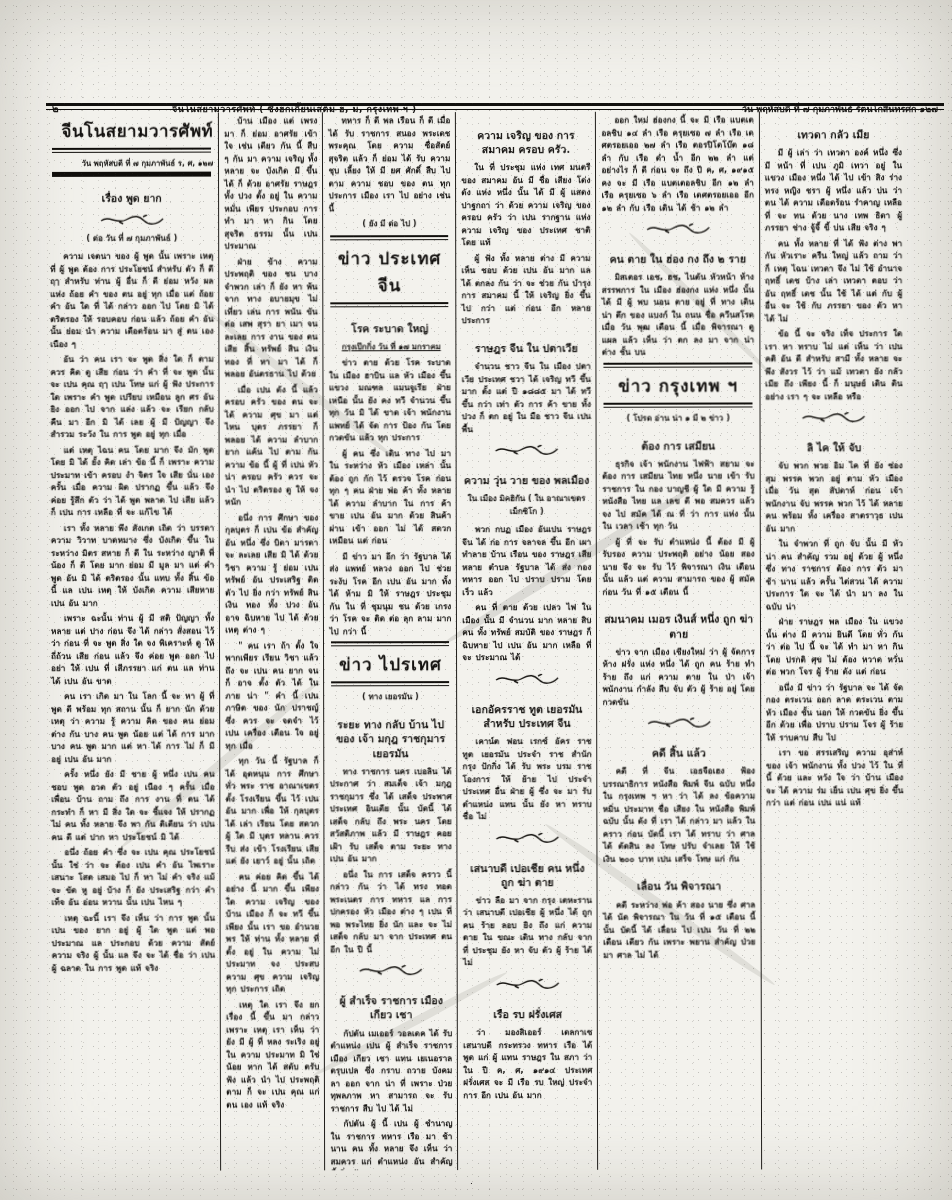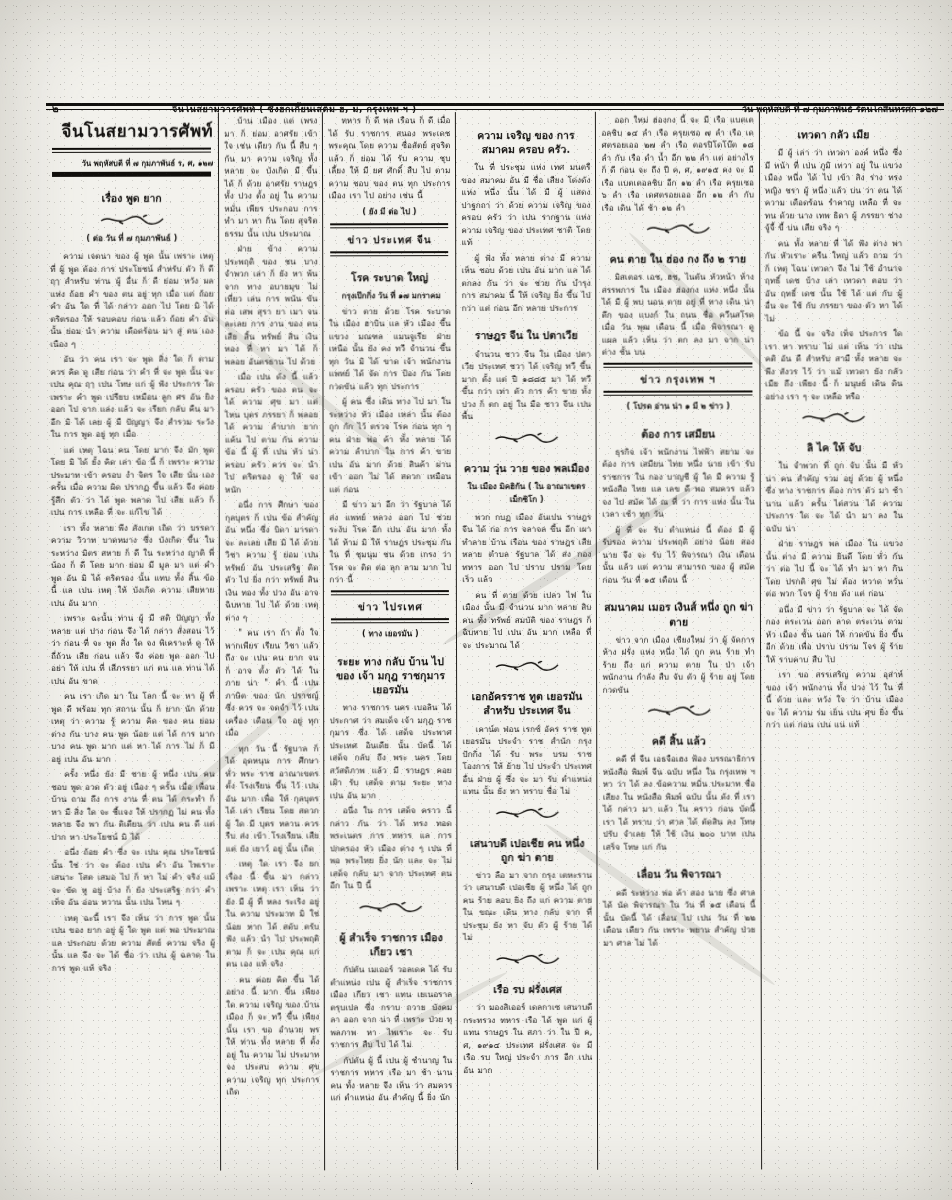--- a/index.html
+++ b/index.html
@@ -24,26 +24,26 @@
     transform:rotate(-0.12deg);filter:blur(.24px) contrast(1.04);}
   .col{overflow:hidden;padding:2px 5px 0 5px;box-sizing:border-box;}
   .col + .col{border-left:1px solid #23211e;}
   .masthead{font-family:"DejaVu Serif",serif;font-weight:bold;font-size:17px;
     text-align:right;letter-spacing:.5px;margin:2px 0 4px;}
   .rule2{height:2px;border-top:2px solid #14120f;border-bottom:1px solid #14120f;margin:4px 2px;}
   .bar{height:4px;background:#14120f;border-bottom:1px solid #14120f;margin:3px 2px 6px;}
   .date{font-size:7.6px;text-align:right;font-weight:bold;margin:2px 0;}
   .headline{font-family:"DejaVu Serif",serif;font-weight:bold;font-size:10.5px;
     text-align:center;margin:14px 0 5px;line-height:1.35;}
-  .section{font-family:"DejaVu Serif",serif;font-weight:bold;font-size:10px;
+  .section{font-family:"DejaVu Serif",serif;font-weight:bold;font-size:17px;
     text-align:center;margin:4px 0;letter-spacing:1px;}
   .note{font-size:8px;text-align:center;margin:3px 0 5px;font-weight:bold;}
-  .byline{font-size:7.8px;text-align:right;padding-right:10px;font-weight:bold;margin:1px 0 4px;}
+  .byline{font-size:7.8px;text-align:right;padding-right:10px;font-weight:bold;margin:1px 0 4px;text-decoration:underline;}
   .para{font-size:8.2px;line-height:12.5px;text-align:justify;text-indent:13px;
-    margin:0 0 3px;word-spacing:1px;}
+    margin:0 0 3px;word-spacing:1px;font-weight:bold;}
   .flourish{text-align:center;margin:5px 0 2px;}
   .smudge{position:absolute;background:rgba(50,46,40,.10);pointer-events:none;border-radius:50%;}
   .s1{left:180px;top:380px;width:240px;height:8px;transform:rotate(38deg);}
   .s2{left:420px;top:560px;width:300px;height:10px;transform:rotate(-32deg);background:rgba(50,46,40,.12);}
   .s3{left:600px;top:300px;width:200px;height:7px;transform:rotate(45deg);}
   .s4{left:90px;top:760px;width:260px;height:9px;transform:rotate(-40deg);}
   .s5{left:520px;top:900px;width:280px;height:9px;transform:rotate(35deg);}
   .s6{left:300px;top:1020px;width:220px;height:8px;transform:rotate(-28deg);}
   .bottom-mark{position:absolute;bottom:14px;left:470px;font-size:9px;}
 </style>
@@ -79,22 +79,22 @@
         <div class="para">อนึ่ง ถ้อย คำ ซึ่ง จะ เปน คุณ ประโยชน์ นั้น ใช่ ว่า จะ ต้อง เปน คำ อัน ไพเราะ เสนาะ โสต เสมอ ไป ก็ หา ไม่ คำ จริง แม้ จะ ขัด หู อยู่ บ้าง ก็ ยัง ประเสริฐ กว่า คำ เท็จ อัน อ่อน หวาน นั้น เปน ไหน ๆ</div>
         <div class="para">เหตุ ฉะนี้ เรา จึง เห็น ว่า การ พูด นั้น เปน ของ ยาก อยู่ ผู้ ใด พูด แต่ พอ ประมาณ แล ประกอบ ด้วย ความ สัตย์ ความ จริง ผู้ นั้น แล จึง จะ ได้ ชื่อ ว่า เปน ผู้ ฉลาด ใน การ พูด แท้ จริง</div>
       </div>
       <div class="col" style="width: 11.6%;">
         <div class="para">บ้าน เมือง แต่ เพรง มา ก็ ย่อม อาศรัย เข้า ใจ เช่น เดียว กัน นี้ สืบ ๆ กัน มา ความ เจริญ ทั้ง หลาย จะ บังเกิด มี ขึ้น ได้ ก็ ด้วย อาศรัย ราษฎร ทั้ง ปวง ตั้ง อยู่ ใน ความ หมั่น เพียร ประกอบ การ ทำ มา หา กิน โดย สุจริต ธรรม นั้น เปน ประมาณ</div>
         <div class="para">ฝ่าย ข้าง ความ ประพฤติ ของ ชน บาง จำพวก เล่า ก็ ยัง หา พ้น จาก ทาง อบายมุข ไม่ เที่ยว เล่น การ พนัน ขัน ต่อ เสพ สุรา ยา เมา จน ละเลย การ งาน ของ ตน เสีย สิ้น ทรัพย์ สิน เงิน ทอง ที่ หา มา ได้ ก็ พลอย อันตรธาน ไป ด้วย</div>
         <div class="para">เมื่อ เปน ดัง นี้ แล้ว ครอบ ครัว ของ ตน จะ ได้ ความ ศุข มา แต่ ไหน บุตร ภรรยา ก็ พลอย ได้ ความ ลำบาก ยาก แค้น ไป ตาม กัน ความ ข้อ นี้ ผู้ ที่ เปน หัว น่า ครอบ ครัว ควร จะ นำ ไป ตริตรอง ดู ให้ จง หนัก</div>
         <div class="para">อนึ่ง การ ศึกษา ของ กุลบุตร ก็ เปน ข้อ สำคัญ อัน หนึ่ง ซึ่ง บิดา มารดา จะ ละเลย เสีย มิ ได้ ด้วย วิชา ความ รู้ ย่อม เปน ทรัพย์ อัน ประเสริฐ ติด ตัว ไป ยิ่ง กว่า ทรัพย์ สิน เงิน ทอง ทั้ง ปวง อัน อาจ ฉิบหาย ไป ได้ ด้วย เหตุ ต่าง ๆ</div>
         <div class="para">" คน เรา ถ้า ตั้ง ใจ พากเพียร เรียน วิชา แล้ว ถึง จะ เปน คน ยาก จน ก็ อาจ ตั้ง ตัว ได้ ใน ภาย น่า " คำ นี้ เปน ภาษิต ของ นัก ปราชญ์ ซึ่ง ควร จะ จดจำ ไว้ เปน เครื่อง เตือน ใจ อยู่ ทุก เมื่อ</div>
         <div class="para">ทุก วัน นี้ รัฐบาล ก็ ได้ อุดหนุน การ ศึกษา ทั่ว พระ ราช อาณาเขตร ตั้ง โรงเรียน ขึ้น ไว้ เปน อัน มาก เพื่อ ให้ กุลบุตร ได้ เล่า เรียน โดย สดวก ผู้ ใด มี บุตร หลาน ควร รีบ ส่ง เข้า โรงเรียน เสีย แต่ ยัง เยาว์ อยู่ นั้น เถิด</div>
+        <div class="para">คน ค่อย คิด ขึ้น ได้ อย่าง นี้ มาก ขึ้น เพียง ใด ความ เจริญ ของ บ้าน เมือง ก็ จะ ทวี ขึ้น เพียง นั้น เรา ขอ อำนวย พร ให้ ท่าน ทั้ง หลาย ที่ ตั้ง อยู่ ใน ความ ไม่ ประมาท จง ประสบ ความ ศุข ความ เจริญ ทุก ประการ เถิด</div>
         <div class="para">เหตุ ใด เรา จึง ยก เรื่อง นี้ ขึ้น มา กล่าว เพราะ เหตุ เรา เห็น ว่า ยัง มี ผู้ ที่ หลง ระเริง อยู่ ใน ความ ประมาท มิ ใช่ น้อย หาก ได้ สดับ ตรับ ฟัง แล้ว นำ ไป ประพฤติ ตาม ก็ จะ เปน คุณ แก่ ตน เอง แท้ จริง</div>
-        <div class="para">คน ค่อย คิด ขึ้น ได้ อย่าง นี้ มาก ขึ้น เพียง ใด ความ เจริญ ของ บ้าน เมือง ก็ จะ ทวี ขึ้น เพียง นั้น เรา ขอ อำนวย พร ให้ ท่าน ทั้ง หลาย ที่ ตั้ง อยู่ ใน ความ ไม่ ประมาท จง ประสบ ความ ศุข ความ เจริญ ทุก ประการ เถิด</div>
       </div>
       <div class="col" style="width: 14.8%;">
         <div class="para">ทหาร ก็ ดี พล เรือน ก็ ดี เมื่อ ได้ รับ ราชการ สนอง พระเดช พระคุณ โดย ความ ซื่อสัตย์ สุจริต แล้ว ก็ ย่อม ได้ รับ ความ ชุบ เลี้ยง ให้ มี ยศ ศักดิ์ สืบ ไป ตาม ความ ชอบ ของ ตน ทุก ประการ เมือง เรา ไป อย่าง เช่น นี้</div>
         <div class="note">( ยัง มี ต่อ ไป )</div>
         <div class="rule2"></div>
         <div class="section">ข่าว ประเทศ จีน</div>
         <div class="rule2"></div>
         <div class="headline">โรค ระบาด ใหญ่</div>
         <div class="byline">กรุงเป๊กกิ่ง วัน ที่ ๑๗ มกราคม</div>
         <div class="para">ข่าว ตาย ด้วย โรค ระบาด ใน เมือง ฮาบิน แล หัว เมือง ขึ้น แขวง มณฑล แมนจูเรีย ฝ่าย เหนือ นั้น ยัง คง ทวี จำนวน ขึ้น ทุก วัน มิ ได้ ขาด เจ้า พนักงาน แพทย์ ได้ จัด การ ป้อง กัน โดย กวดขัน แล้ว ทุก ประการ</div>
@@ -104,21 +104,21 @@
         <div class="section">ข่าว ไปรเทศ</div>
         <div class="rule2"></div>
         <div class="note">( ทาง เยอรมัน )</div>
         <div class="headline">ระยะ ทาง กลับ บ้าน ไป ของ เจ้า มกุฎ ราชกุมาร เยอรมัน</div>
         <div class="para">ทาง ราชการ นคร เบอลิน ได้ ประกาศ ว่า สมเด็จ เจ้า มกุฎ ราชกุมาร ซึ่ง ได้ เสด็จ ประพาศ ประเทศ อินเดีย นั้น บัดนี้ ได้ เสด็จ กลับ ถึง พระ นคร โดย สวัสดิภาพ แล้ว มี ราษฎร คอย เฝ้า รับ เสด็จ ตาม ระยะ ทาง เปน อัน มาก</div>
         <div class="para">อนึ่ง ใน การ เสด็จ คราว นี้ กล่าว กัน ว่า ได้ ทรง ทอด พระเนตร การ ทหาร แล การ ปกครอง หัว เมือง ต่าง ๆ เปน ที่ พอ พระไทย ยิ่ง นัก และ จะ ไม่ เสด็จ กลับ มา จาก ประเทศ ตน อีก ใน ปี นี้</div>
         <div class="flourish"><svg width="66" height="10" viewBox="0 0 66 10">
             <path d="M2 6 C 10 0, 18 10, 27 5 S 40 1, 45 6 S 58 10, 64 4 M20 7 l4 2 M44 2 l4 -2" stroke="#1c1a17" fill="none" stroke-width="1.4"></path>
           </svg></div>
         <div class="headline">ผู้ สำเร็จ ราชการ เมือง เกียว เชา</div>
-        <div class="para">กัปตัน เมเออร์ วอลเดค ได้ รับ ตำแหน่ง เปน ผู้ สำเร็จ ราชการ เมือง เกียว เชา แทน เยเนอราล ตรุบเปล ซึ่ง กราบ ถวาย บังคม ลา ออก จาก น่า ที่ เพราะ ป่วย ทุพลภาพ หา ไพเราะ จะ รับ ราชการ สืบ ไป ได้ ไม่</div>
+        <div class="para">กัปตัน เมเออร์ วอลเดค ได้ รับ ตำแหน่ง เปน ผู้ สำเร็จ ราชการ เมือง เกียว เชา แทน เยเนอราล ตรุบเปล ซึ่ง กราบ ถวาย บังคม ลา ออก จาก น่า ที่ เพราะ ป่วย ทุพลภาพ หา สามารถ จะ รับ ราชการ สืบ ไป ได้ ไม่</div>
         <div class="para">กัปตัน ผู้ นี้ เปน ผู้ ชำนาญ ใน ราชการ ทหาร เรือ มา ช้า นาน คน ทั้ง หลาย จึง เห็น ว่า สมควร แก่ ตำแหน่ง อัน สำคัญ นี้ ยิ่ง นัก</div>
       </div>
       <div class="col" style="width: 15.6%;">
         <div class="headline">ความ เจริญ ของ การ สมาคม ครอบ ครัว.</div>
         <div class="para">ใน ที่ ประชุม แห่ง เทศ มนตรี ของ สมาคม อัน มี ชื่อ เสียง โด่งดัง แห่ง หนึ่ง นั้น ได้ มี ผู้ แสดง ปาฐกถา ว่า ด้วย ความ เจริญ ของ ครอบ ครัว ว่า เปน รากฐาน แห่ง ความ เจริญ ของ ประเทศ ชาติ โดย แท้</div>
         <div class="para">ผู้ ฟัง ทั้ง หลาย ต่าง มี ความ เห็น ชอบ ด้วย เปน อัน มาก แล ได้ ตกลง กัน ว่า จะ ช่วย กัน บำรุง การ สมาคม นี้ ให้ เจริญ ยิ่ง ขึ้น ไป กว่า แต่ ก่อน อีก หลาย ประการ</div>
         <div class="headline">ราษฎร จีน ใน ปตาเวีย</div>
         <div class="para">จำนวน ชาว จีน ใน เมือง ปตาเวีย ประเทศ ชวา ได้ เจริญ ทวี ขึ้น มาก ตั้ง แต่ ปี ๑๘๘๕ มา ได้ ทวี ขึ้น กว่า เท่า ตัว การ ค้า ขาย ทั้ง ปวง ก็ ตก อยู่ ใน มือ ชาว จีน เปน พื้น</div>
         <div class="flourish"><svg width="66" height="10" viewBox="0 0 66 10">
             <path d="M2 6 C 10 0, 18 10, 27 5 S 40 1, 45 6 S 58 10, 64 4 M20 7 l4 2 M44 2 l4 -2" stroke="#1c1a17" fill="none" stroke-width="1.4"></path>
@@ -169,20 +169,21 @@
       </div>
       <div class="col" style="width: 16.5%;">
         <div class="headline">เทวดา กลัว เมีย</div>
         <div class="para">มี ผู้ เล่า ว่า เทวดา องค์ หนึ่ง ซึ่ง มี หน้า ที่ เปน ภูมิ เทวา อยู่ ใน แขวง เมือง หนึ่ง ได้ ไป เข้า สิง ร่าง ทรง หญิง ชรา ผู้ หนึ่ง แล้ว บ่น ว่า ตน ได้ ความ เดือดร้อน รำคาญ เหลือ ที่ จะ ทน ด้วย นาง เทพ ธิดา ผู้ ภรรยา ช่าง จู้จี้ ขี้ บ่น เสีย จริง ๆ</div>
         <div class="para">คน ทั้ง หลาย ที่ ได้ ฟัง ต่าง พา กัน หัวเราะ ครืน ใหญ่ แล้ว ถาม ว่า ก็ เหตุ ไฉน เทวดา จึง ไม่ ใช้ อำนาจ ฤทธิ์ เดช บ้าง เล่า เทวดา ตอบ ว่า อัน ฤทธิ์ เดช นั้น ใช้ ได้ แต่ กับ ผู้ อื่น จะ ใช้ กับ ภรรยา ของ ตัว หา ได้ ไม่</div>
         <div class="para">ข้อ นี้ จะ จริง เท็จ ประการ ใด เรา หา ทราบ ไม่ แต่ เห็น ว่า เปน คติ อัน ดี สำหรับ สามี ทั้ง หลาย จะ พึง สังวร ไว้ ว่า แม้ เทวดา ยัง กลัว เมีย ถึง เพียง นี้ ก็ มนุษย์ เดิน ดิน อย่าง เรา ๆ จะ เหลือ หรือ</div>
         <div class="flourish"><svg width="66" height="10" viewBox="0 0 66 10">
             <path d="M2 6 C 10 0, 18 10, 27 5 S 40 1, 45 6 S 58 10, 64 4 M20 7 l4 2 M44 2 l4 -2" stroke="#1c1a17" fill="none" stroke-width="1.4"></path>
           </svg></div>
         <div class="headline">ลิ ไค ให้ จับ</div>
+        <div class="para">จับ พวก พวย อิม ไค ที่ ยัง ซ่อง สุม พรรค พวก อยู่ ตาม หัว เมือง เมื่อ วัน สุด สัปดาห์ ก่อน เจ้า พนักงาน จับ พรรค พวก ไว้ ได้ หลาย คน พร้อม ทั้ง เครื่อง สาตราวุธ เปน อัน มาก</div>
         <div class="para">ใน จำพวก ที่ ถูก จับ นั้น มี หัว น่า คน สำคัญ รวม อยู่ ด้วย ผู้ หนึ่ง ซึ่ง ทาง ราชการ ต้อง การ ตัว มา ช้า นาน แล้ว ครั้น ไต่สวน ได้ ความ ประการ ใด จะ ได้ นำ มา ลง ใน ฉบับ น่า</div>
         <div class="para">ฝ่าย ราษฎร พล เมือง ใน แขวง นั้น ต่าง มี ความ ยินดี โดย ทั่ว กัน ว่า ต่อ ไป นี้ จะ ได้ ทำ มา หา กิน โดย ปรกติ ศุข ไม่ ต้อง หวาด หวั่น ต่อ พวก โจร ผู้ ร้าย ดัง แต่ ก่อน</div>
         <div class="para">อนึ่ง มี ข่าว ว่า รัฐบาล จะ ได้ จัด กอง ตระเวน ออก ลาด ตระเวน ตาม หัว เมือง ชั้น นอก ให้ กวดขัน ยิ่ง ขึ้น อีก ด้วย เพื่อ ปราบ ปราม โจร ผู้ ร้าย ให้ ราบคาบ สืบ ไป</div>
         <div class="para">เรา ขอ สรรเสริญ ความ อุส่าห์ ของ เจ้า พนักงาน ทั้ง ปวง ไว้ ใน ที่ นี้ ด้วย และ หวัง ใจ ว่า บ้าน เมือง จะ ได้ ความ ร่ม เย็น เปน ศุข ยิ่ง ขึ้น กว่า แต่ ก่อน เปน แน่ แท้</div>
       </div>
     </div>
 
   <div class="smudge s1"></div>
   <div class="smudge s2"></div>
   <div class="smudge s3"></div>

